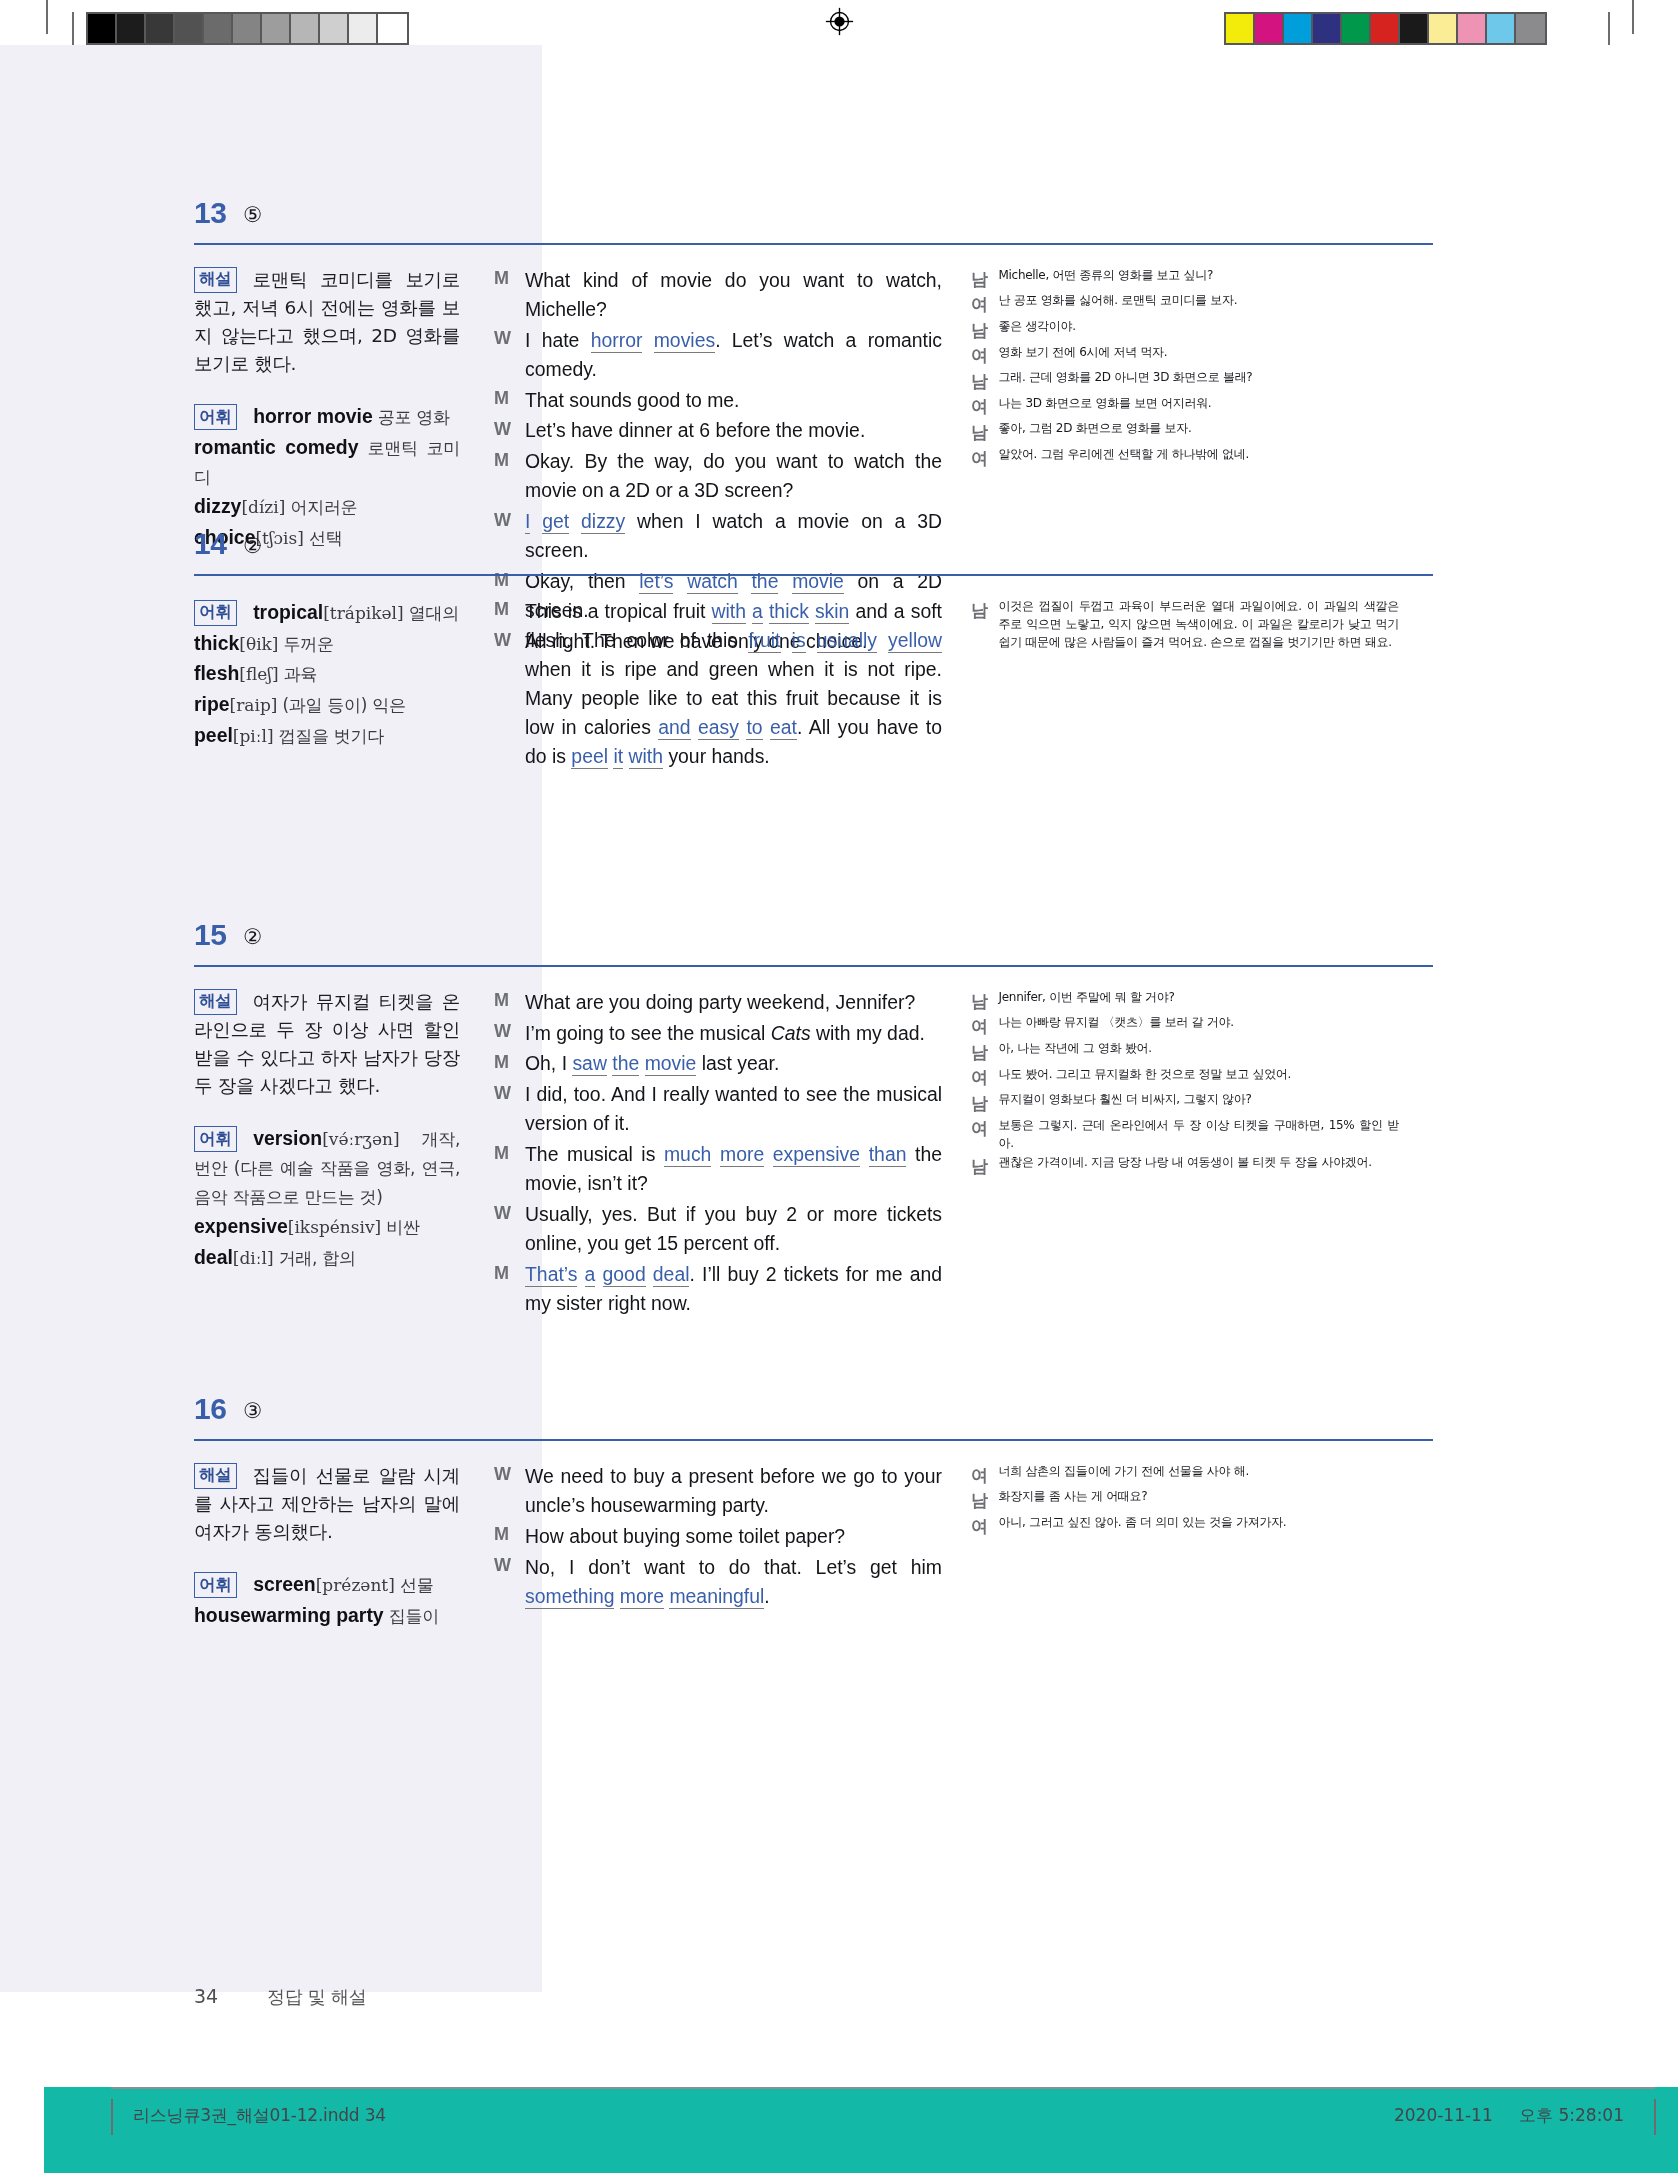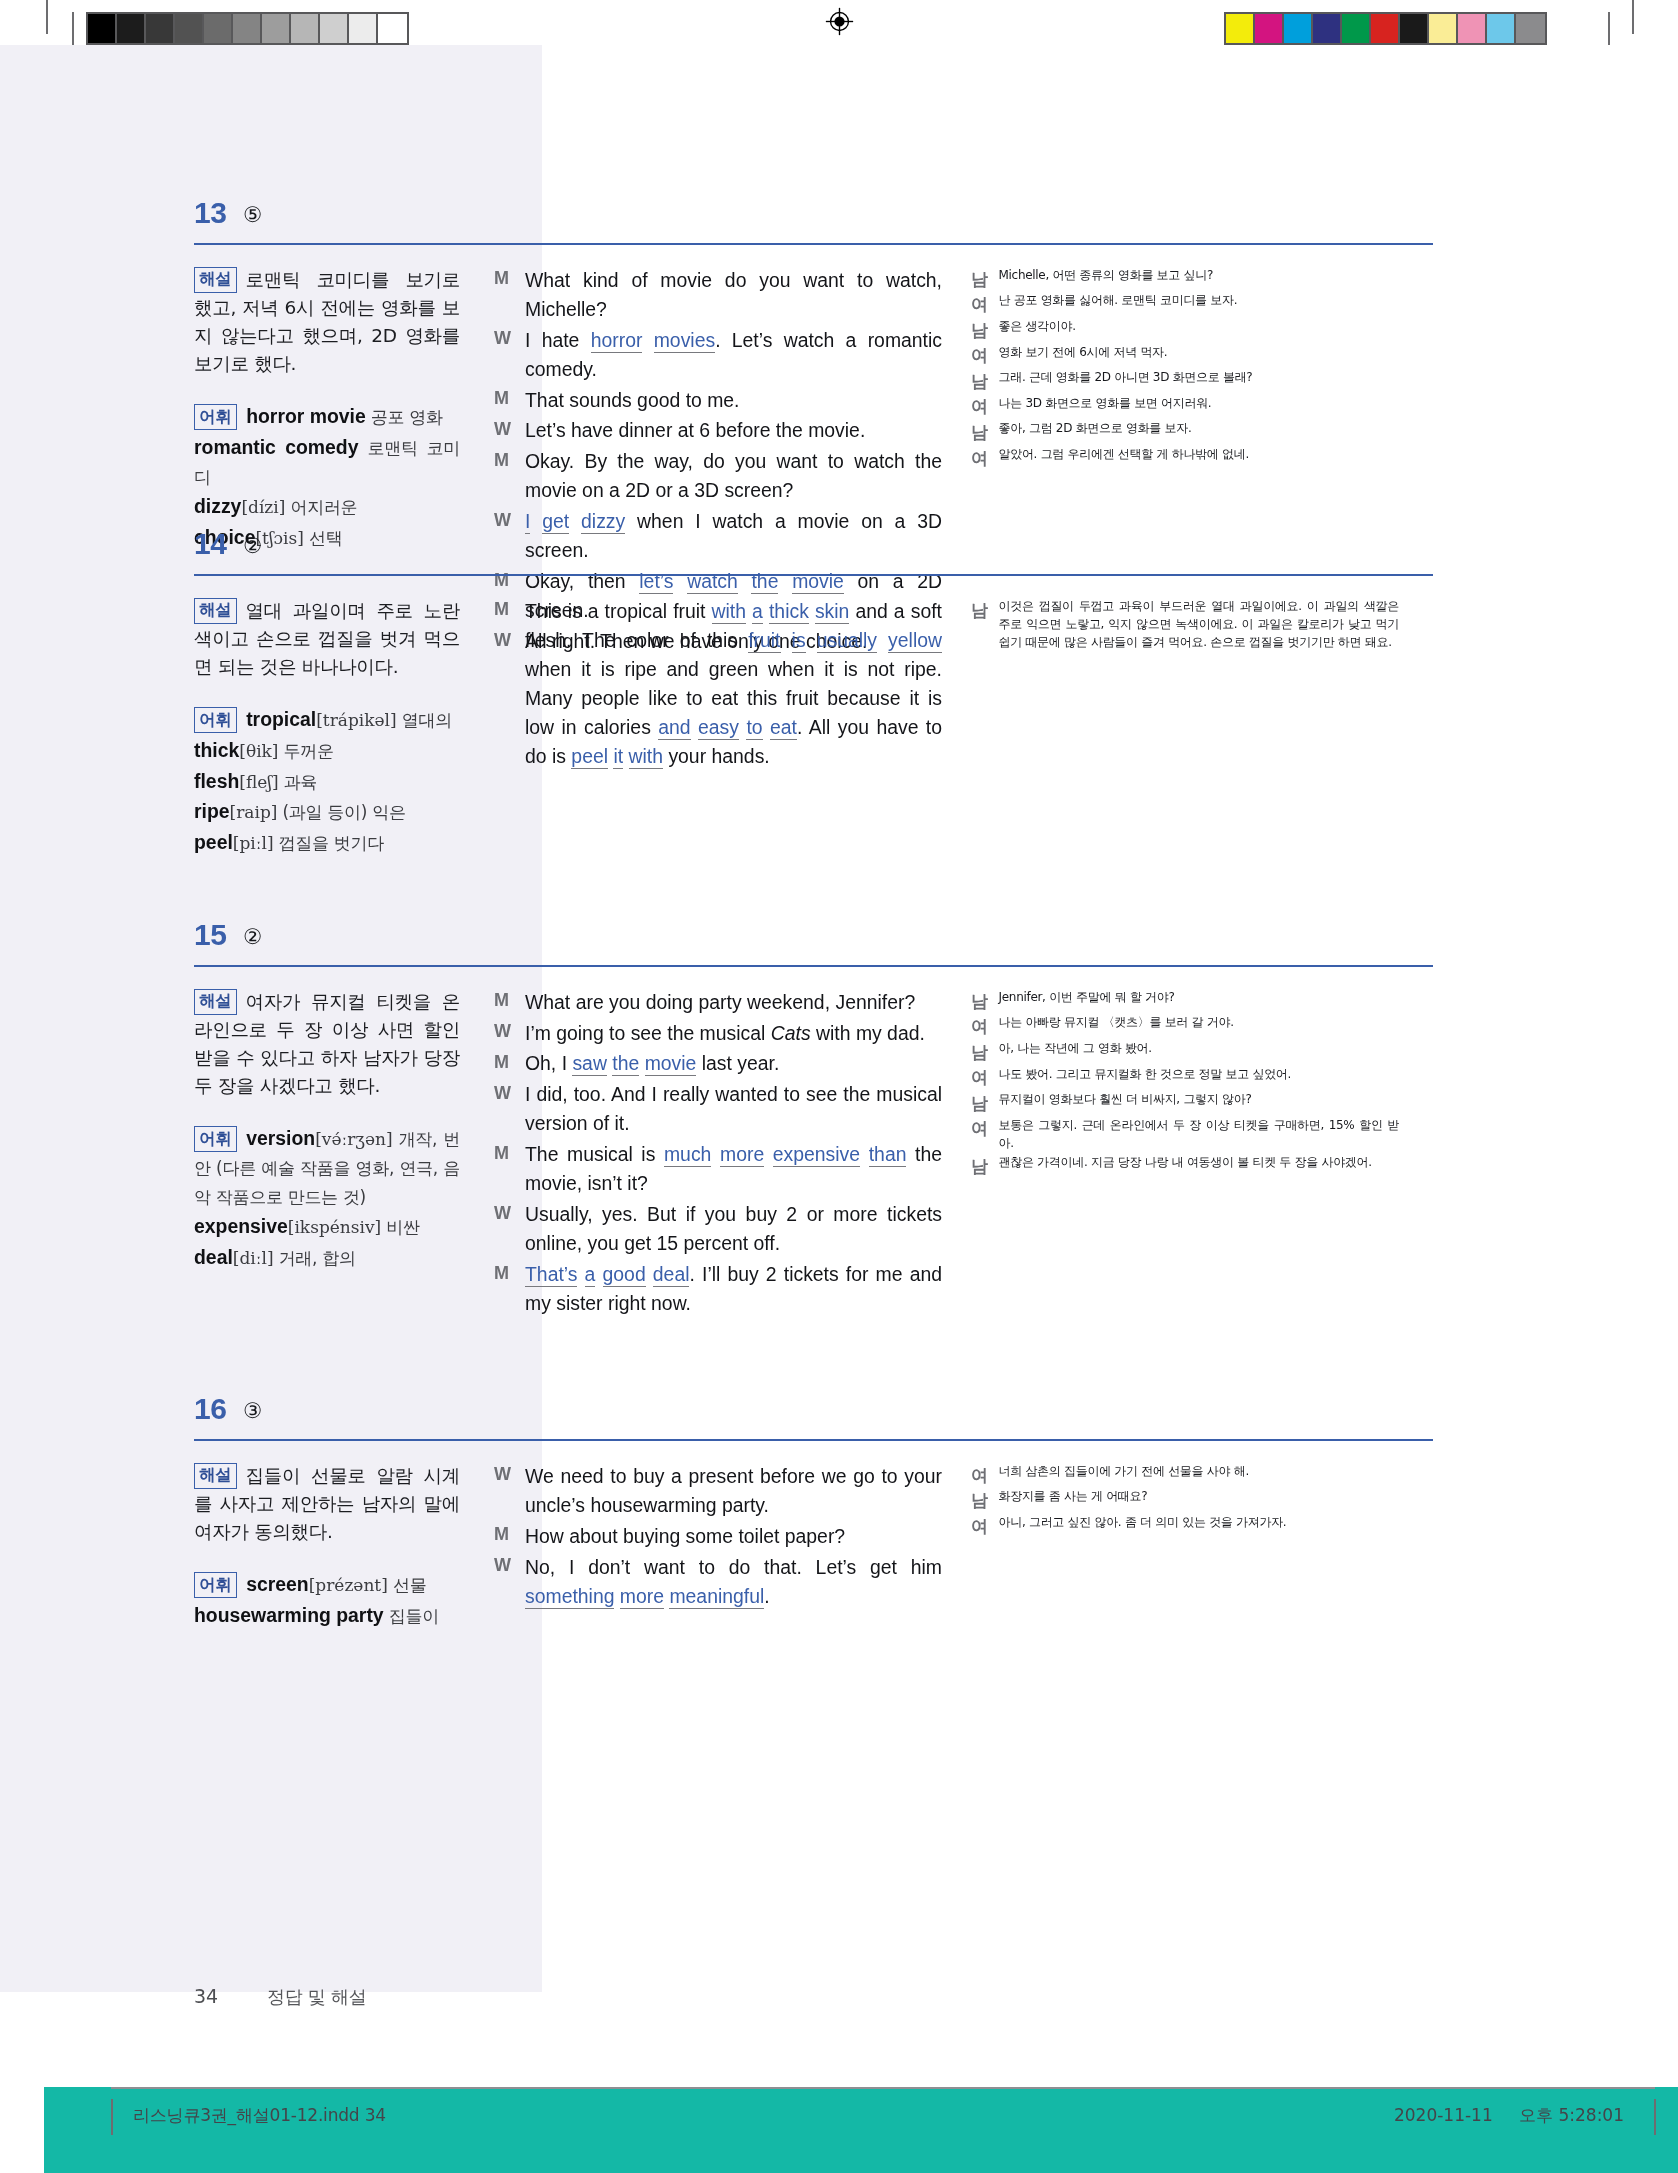--- a/index.html
+++ b/index.html
@@ -70,21 +70,21 @@
 
   
   .chip {
     display: inline-block;
     border: 1.7px solid #3a5faa;
     color: #2f4f96;
     font-size: 16.3px;
     line-height: 1;
     padding: 3.4px 4.3px 4.3px 4.3px;
     vertical-align: 1.7px;
-    margin-right: 9px;
+    margin-right: 16px;
     font-family: "DejaVu Sans", sans-serif;
     font-weight: 600;
   }
 
   .para {
     font-size: 18.5px;
     line-height: 1.52;
     color: #1c1d21;
     text-align: justify;
     font-family: "DejaVu Sans", sans-serif;
@@ -318,21 +318,20 @@
         </div>
       </div>
       <div class="qblock" style="top: 482px;">
         <div class="q-head">
           <div class="q-num">14</div>
           <div class="q-ans">②</div>
         </div>
         <div class="q-rule"></div>
         <div class="q-cols">
           <div class="col-left">
-            <div class="para ko"><span class="chip">해설</span><span>열대 과일이며 주로 노란색이고 손으로 껍질을 벗겨 먹으면 되는 것은 바나나이다.</span></div>
             <div class="para vocab"><span class="chip">어휘</span><span class="w">tropical</span><span class="ipa">[trápikəl]</span><span class="ko"> 열대의</span><br><span class="w">thick</span><span class="ipa">[θik]</span><span class="ko"> 두꺼운</span><br><span class="w">flesh</span><span class="ipa">[fleʃ]</span><span class="ko"> 과육</span><br><span class="w">ripe</span><span class="ipa">[raip]</span><span class="ko"> (과일 등이) 익은</span><br><span class="w">peel</span><span class="ipa">[piːl]</span><span class="ko"> 껍질을 벗기다</span></div>
           </div>
           <div class="col-mid">
             <div class="script-line">
               <div class="spk">M</div>
               <div class="utt jt">This is a tropical fruit <span class="hl">with</span> <span class="hl">a</span> <span class="hl">thick</span> <span class="hl">skin</span> and a soft flesh. The color of this <span class="hl">fruit</span> <span class="hl">is</span> <span class="hl">usually</span> <span class="hl">yellow</span> when it is ripe and green when it is not ripe. Many people like to eat this fruit because it is low in calories <span class="hl">and</span> <span class="hl">easy</span> <span class="hl">to</span> <span class="hl">eat</span>. All you have to do is <span class="hl">peel</span> <span class="hl">it</span> <span class="hl">with</span> your hands.</div>
             </div>
           </div>
           <div class="col-right">
             <div class="trans-line">

